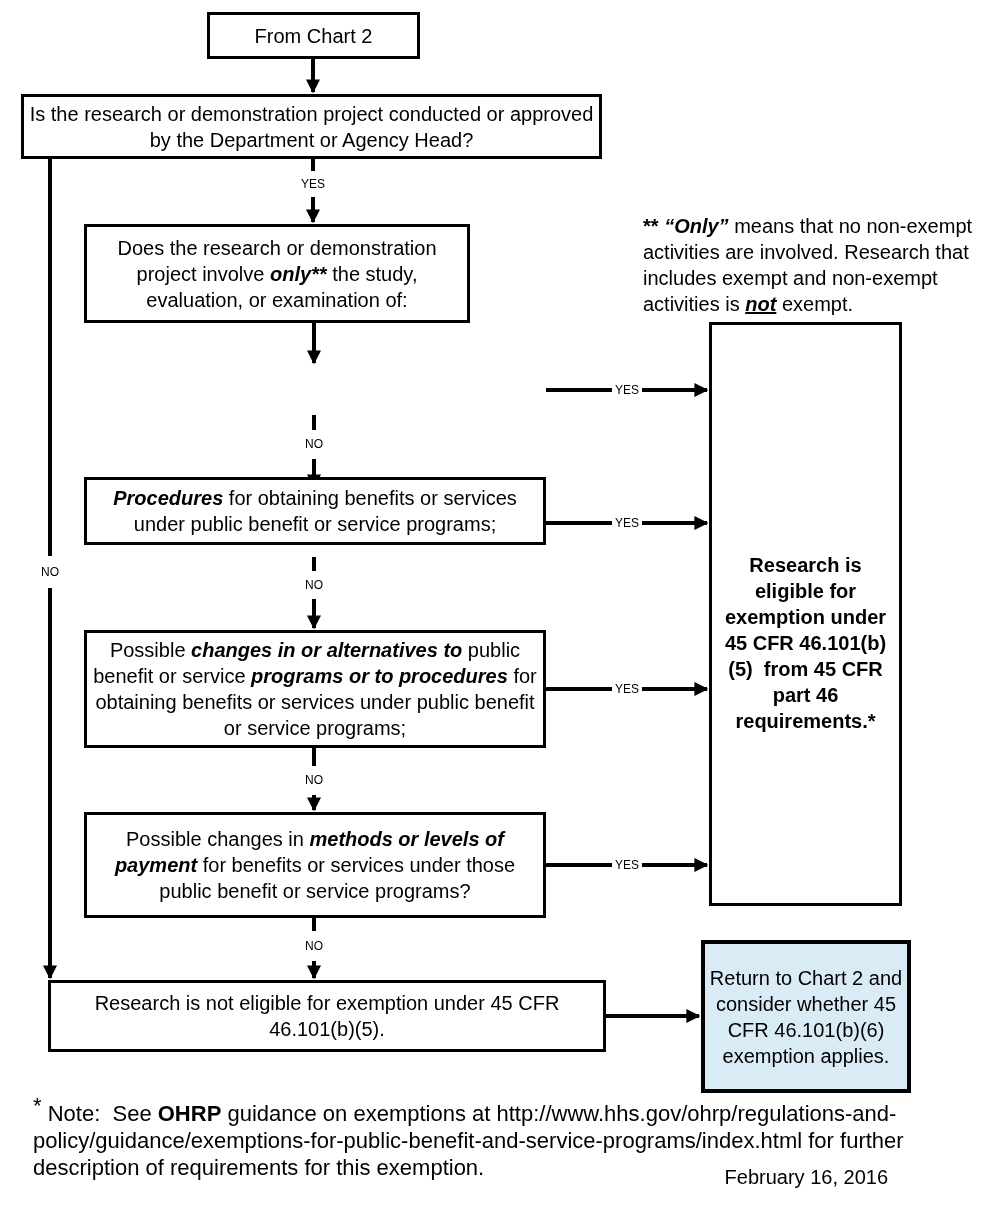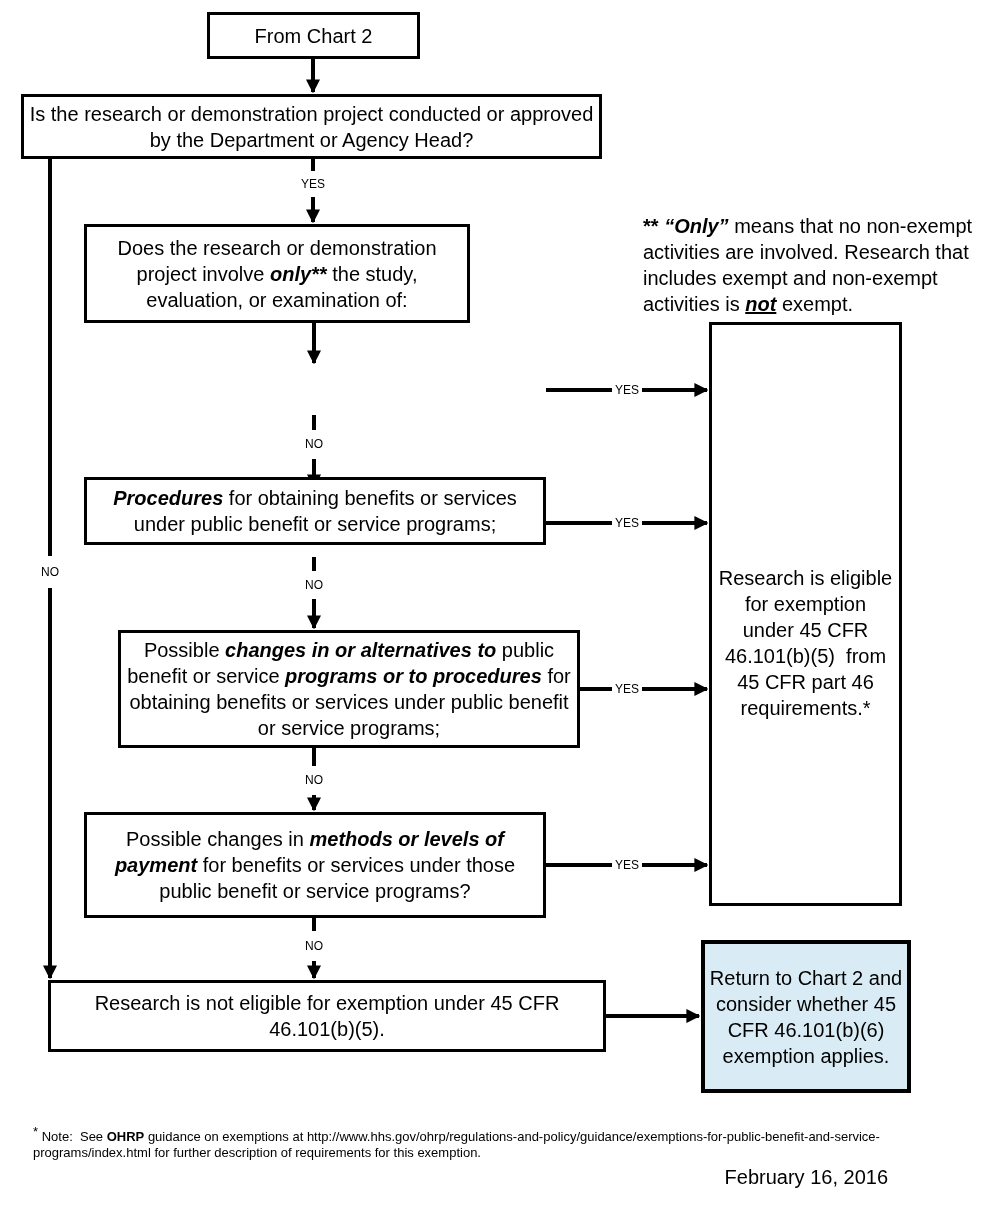--- a/index.html
+++ b/index.html
@@ -60,24 +60,23 @@
     padding: 2px 3px;
   }
   .note {
     position: absolute;
     font-size: 20px;
     line-height: 26px;
     text-align: left;
   }
   .footnote {
     position: absolute;
-    font-size: 13px;
+    font-size: 22px;
     line-height: 1.22;
     text-align: left;
-    margin-top: 28px;
   }
   .date {
     position: absolute;
     font-size: 20px;
     text-align: right;
   }
   .seg-b   { font-weight: bold; }
   .seg-bi  { font-weight: bold; font-style: italic; }
   .seg-biu { font-weight: bold; font-style: italic; text-decoration: underline; }
   .seg-sup { position: relative; top: -0.35em; }
@@ -124,33 +123,33 @@
 
   <div class="node" style="left:84px; top:224px; width:386px; height:99px;">
     <span><span>Does the research or demonstration project involve </span><span class="seg-bi">only**</span><span> the study, evaluation, or examination of:</span></span>
   </div>
 
 
   <div class="node" style="left:84px; top:477px; width:462px; height:68px;">
     <span><span class="seg-bi">Procedures</span><span> for obtaining benefits or services under public benefit or service programs;</span></span>
   </div>
 
-  <div class="node" style="left:84px; top:630px; width:462px; height:118px;margin-left:34px;">
+  <div class="node" style="left:84px; top:630px; width:462px; height:118px;">
     <span><span>Possible </span><span class="seg-bi">changes in or alternatives to</span><span> public benefit or service </span><span class="seg-bi">programs or to procedures</span><span> for obtaining benefits or services under public benefit or service programs;</span></span>
   </div>
 
   <div class="node" style="left:84px; top:812px; width:462px; height:106px;">
     <span><span>Possible changes in </span><span class="seg-bi">methods or levels of payment</span><span> for benefits or services under those public benefit or service programs?</span></span>
   </div>
 
   <div class="node" style="left:48px; top:980px; width:558px; height:72px;">
     <span>Research is not eligible for exemption under 45 CFR 46.101(b)(5).</span>
   </div>
 
-  <div class="node" style="left:709px; top:322px; width:193px; height:584px; padding:60px 6px 2px 6px;">
+  <div class="node" style="left:709px; top:322px; width:193px; height:584px; padding:60px 6px 2px 6px;font-weight:bold;">
     <span>Research is eligible for exemption under 45 CFR 46.101(b)(5)&nbsp; from 45 CFR part 46 requirements.*</span>
   </div>
 
   <div class="node highlight" style="left:701px; top:940px; width:210px; height:153px;">
     <span>Return to Chart 2 and consider whether 45 CFR 46.101(b)(6) exemption applies.</span>
   </div>
 
   <div class="lbl" style="left:313px; top:184px;">YES</div>
   <div class="lbl" style="left:50px;  top:572px;">NO</div>
   <div class="lbl" style="left:314px; top:444px;">NO</div>

